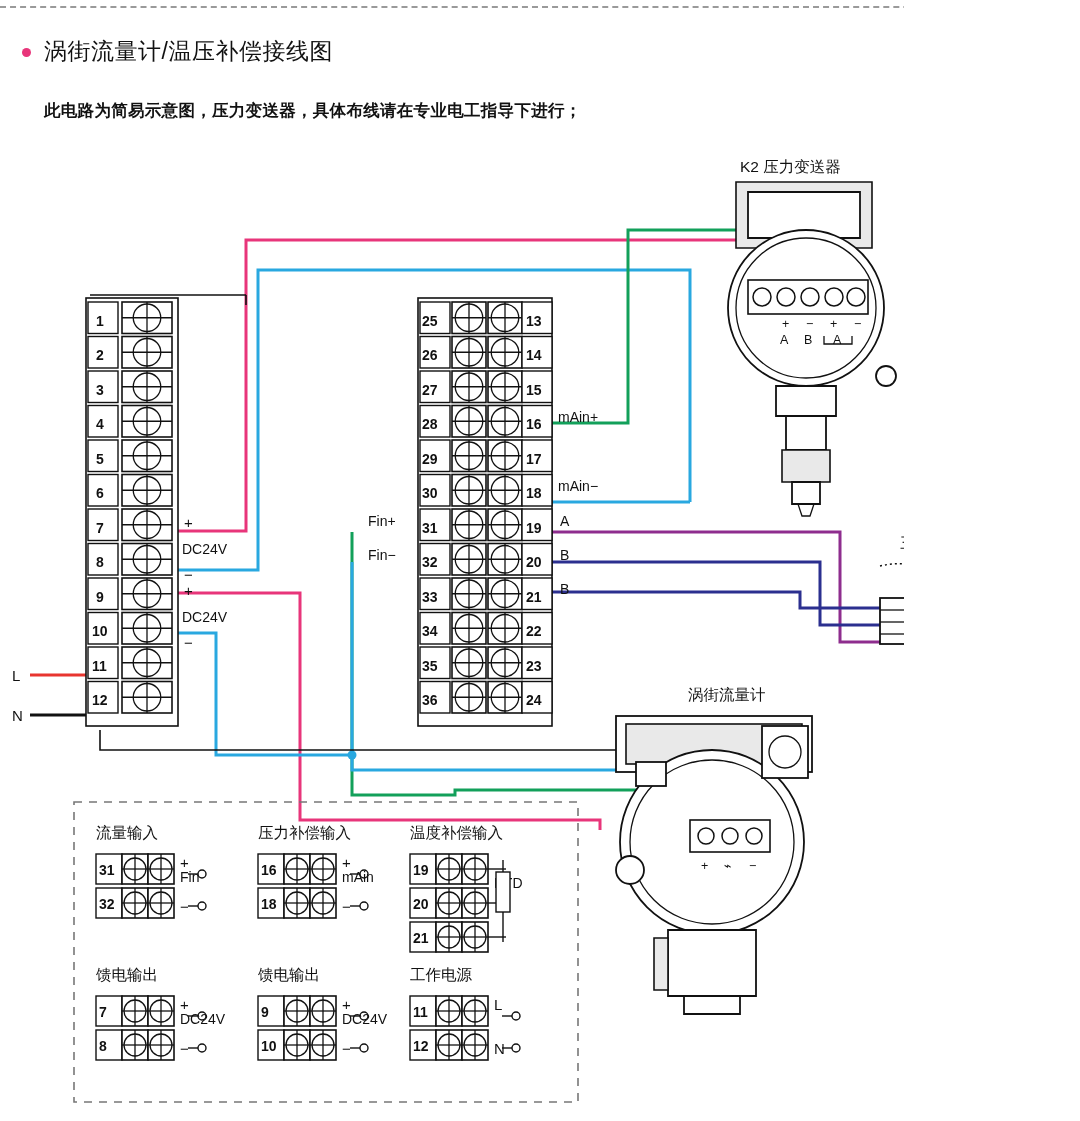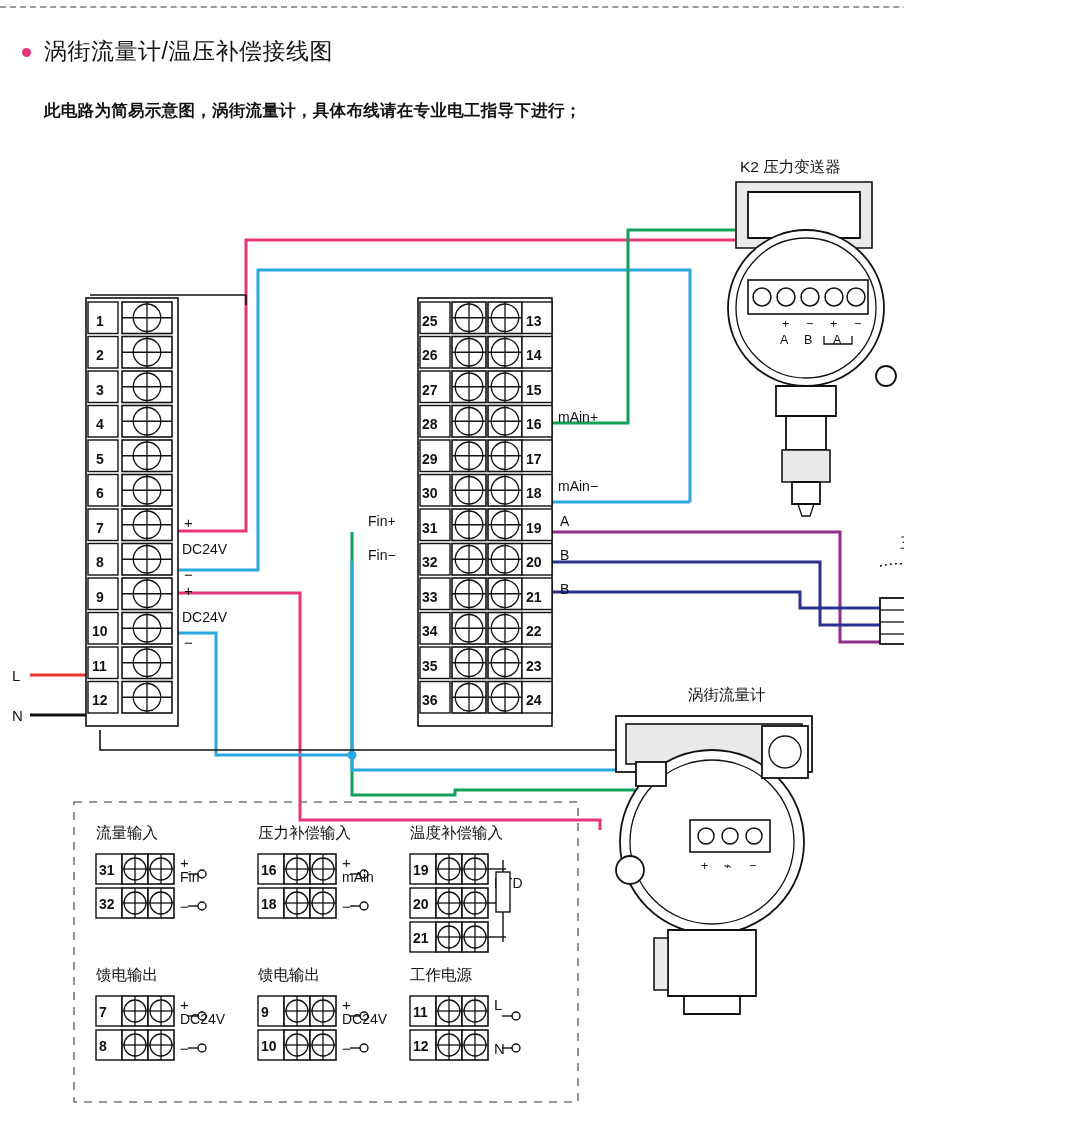--- a/index.html
+++ b/index.html
@@ -29,21 +29,21 @@
 </style>
 </head>
 <body>
 
 <div id="page">
 
   <div class="dashed-top"></div>
 
   <div class="bullet"></div>
   <div class="title">涡街流量计/温压补偿接线图</div>
-  <div class="subtitle">此电路为简易示意图，涡街流量计，具体布线请在专业电工指导下进行；</div>
+  <div class="subtitle">此电路为简易示意图，压力变送器，具体布线请在专业电工指导下进行；</div>
 
   <svg class="diagram" viewBox="0 0 1080 990">
 
     <path class="wire" style="stroke:#e8357a" d="M176,401 L246,401 L246,110 L800,110 L800,158"></path>
 
     <path class="wire" style="stroke:#29a8e0" d="M176,440 L258,440 L258,140 L690,140 L690,372"></path>
 
     <path class="wire" style="stroke:#12a05a" d="M770,160 L770,100 L628,100 L628,293 L540,293"></path>
 
     <path class="wire" style="stroke:#29a8e0" d="M690,372 L540,372"></path>

